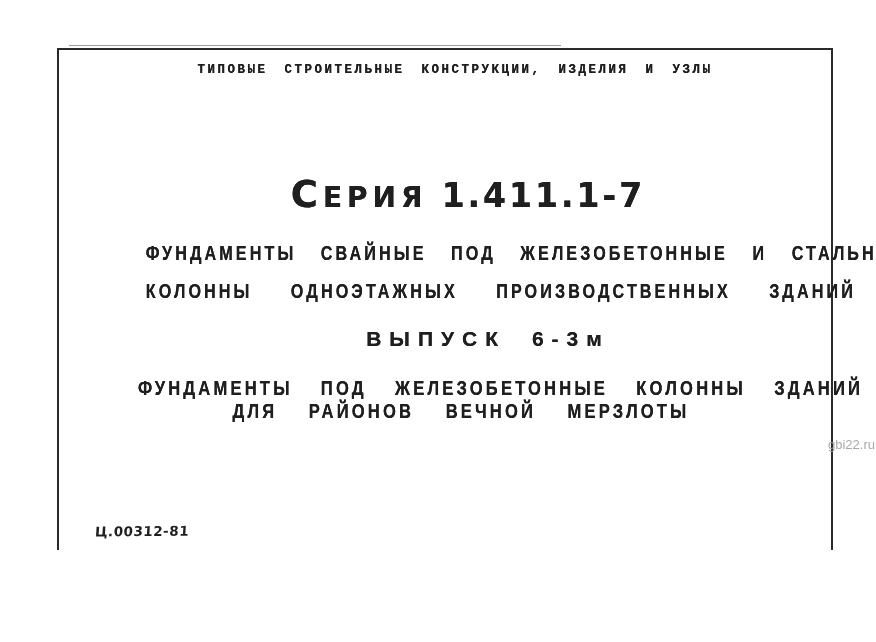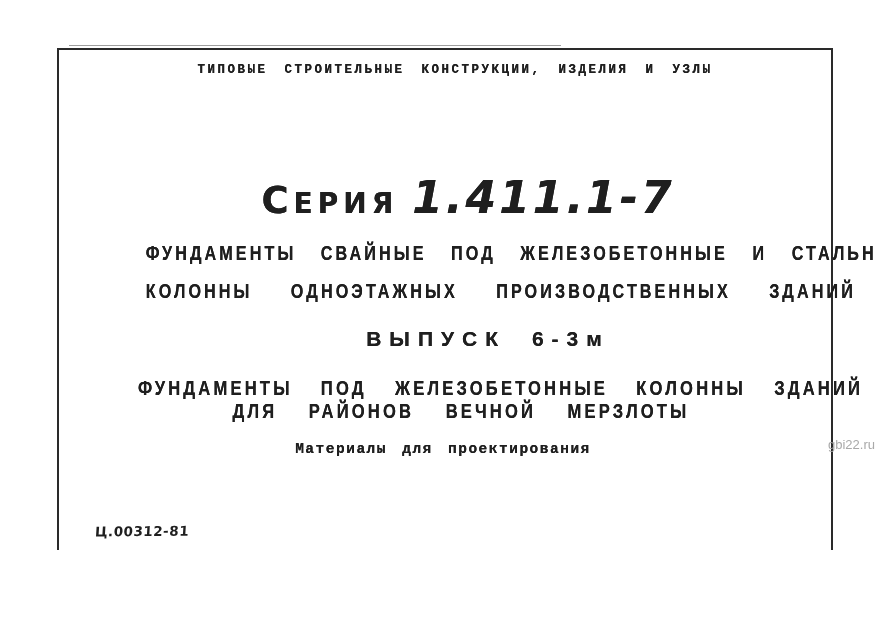--- a/index.html
+++ b/index.html
@@ -78,21 +78,21 @@
     width: 772px;
     text-align: center;
     font-family: "DejaVu Sans", sans-serif;
     font-weight: bold;
     letter-spacing: 5px;
     transform: translateX(25px);
     text-shadow: 0 0 0.6px var(--ink, #1f1f1f);
   }
   .series-initial { font-size: 37px; }
   .series-rest   { font-size: 28px; letter-spacing: 5px; }
-  .series-number { font-size: 44px; letter-spacing: 3px; margin-left: 14px; font-style: italic; }
+  .series-number { font-size: 33px; letter-spacing: 3px; margin-left: 14px; }
 
   
   .lettered {
     left: 57px;
     width: 772px;
     text-align: center;
     font-weight: 700;
     font-family: "Liberation Sans", sans-serif;
     font-size: 21px;
     letter-spacing: 4px;
@@ -142,19 +142,18 @@
   <div class="abs lettered title-1">ФУНДАМЕНТЫ СВАЙНЫЕ ПОД ЖЕЛЕЗОБЕТОННЫЕ И СТАЛЬНЫЕ</div>
 
   <div class="abs lettered title-2">КОЛОННЫ ОДНОЭТАЖНЫХ ПРОИЗВОДСТВЕННЫХ ЗДАНИЙ</div>
 
   <div class="abs lettered issue-line">ВЫПУСК 6-3м</div>
 
   <div class="abs lettered subtitle-1">ФУНДАМЕНТЫ ПОД ЖЕЛЕЗОБЕТОННЫЕ КОЛОННЫ ЗДАНИЙ</div>
 
   <div class="abs lettered subtitle-2">ДЛЯ РАЙОНОВ ВЕЧНОЙ МЕРЗЛОТЫ</div>
 
-  <div class="abs typewriter materials-line">Материалы для проектирования</div>
 
   <div class="abs stamp">Ц.00312-81</div>
 
   <div class="abs watermark">gbi22.ru</div>
 
 </div>
 
 </body></html>

